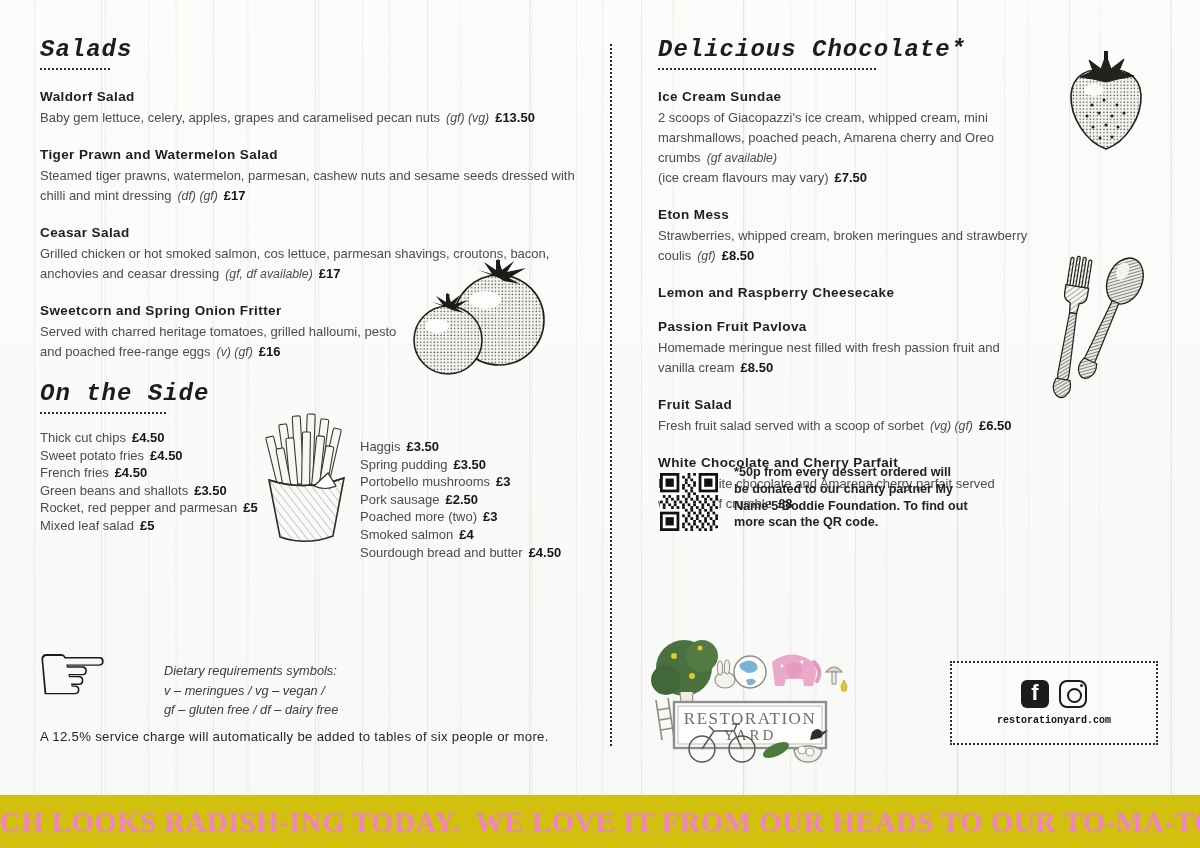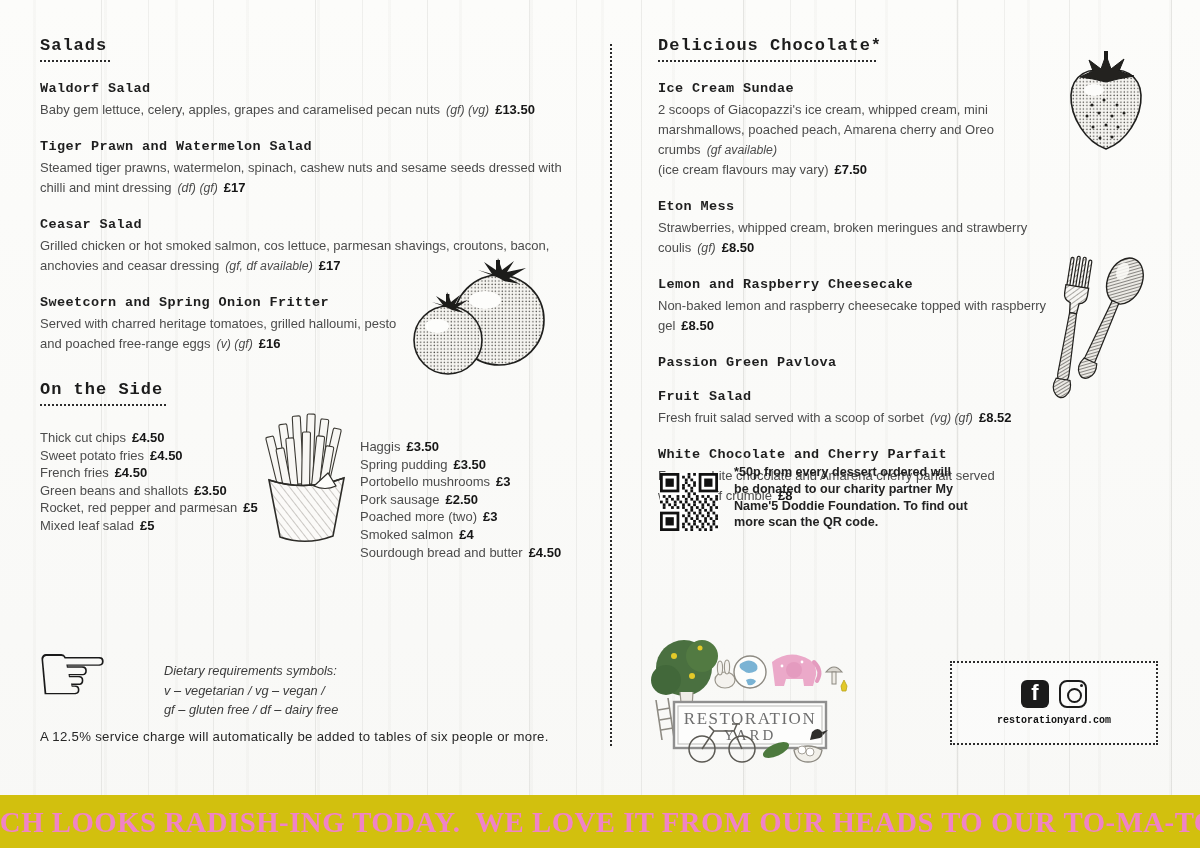--- a/index.html
+++ b/index.html
@@ -4,24 +4,24 @@
 <style>
   html,body{margin:0;padding:0;}
   body{width:1200px;height:848px;overflow:hidden;font-family:"Liberation Sans",sans-serif;}
   .page{position:relative;width:1200px;height:848px;
     background:
       repeating-linear-gradient(90deg, transparent 0 101px, rgba(70,70,62,.10) 101px 102px, transparent 102px 148px, rgba(70,70,62,.07) 148px 149px, transparent 149px 213px, rgba(70,70,62,.09) 213px 214px),
       repeating-linear-gradient(90deg, transparent 0 33px, rgba(120,118,105,.04) 33px 36px, transparent 36px 71px),
       linear-gradient(180deg,#fcfcfa,#f8f8f6);
   }
   h2.sec-title{margin:0;font-family:"Liberation Mono","DejaVu Sans Mono",monospace;font-weight:bold;
-    font-size:17px;letter-spacing:1px;color:#1c1c1c;}
+    font-size:24px;letter-spacing:1px;color:#1c1c1c;font-style:italic;}
   .rule{height:0;border-bottom:2.6px dotted #2c2c2c;margin-top:5px;}
   .item{margin-top:19px;}
-  .item h3{margin:16px 0 4px 0;font-family:Liberation Mono, monospace;font-weight:bold;
+  .item h3{margin:16px 0 4px 0;font-family:Liberation Sans, sans-serif;font-weight:bold;
     font-size:13.5px;letter-spacing:.4px;color:#1e1e1e;}
   .desc{margin:0;font-size:13px;line-height:20px;color:#4c4c4c;}
   .tags{font-style:italic;color:#4c4c4c;margin-left:6px;font-size:12.3px;}
   .price{font-weight:bold;color:#161616;margin-left:6px;font-size:13px;}
   .abs{position:absolute;}
   #salads{left:40px;top:36px;width:545px;}
   #side-header{left:40px;top:380px;}
   #desserts{left:658px;top:36px;width:424px;}
   ul.side-list{list-style:none;margin:0;padding:0;}
   ul.side-list li{font-size:13px;line-height:17.6px;color:#4c4c4c;}
@@ -77,21 +77,21 @@
   <section id="salads" class="abs">
     <h2 class="sec-title">Salads</h2>
     <div class="rule w-salads"></div>
 
     <div class="item">
       <h3>Waldorf Salad</h3>
       <p class="desc"><span>Baby gem lettuce, celery, apples, grapes and caramelised pecan nuts</span><i class="tags">(gf) (vg)</i><b class="price">£13.50</b></p>
     </div>
     <div class="item">
       <h3>Tiger Prawn and Watermelon Salad</h3>
-      <p class="desc"><span>Steamed tiger prawns, watermelon, spinach, cashew nuts and sesame seeds dressed with chilli and mint dressing</span><i class="tags">(df) (gf)</i><b class="price">£17</b></p>
+      <p class="desc"><span>Steamed tiger prawns, watermelon, parmesan, cashew nuts and sesame seeds dressed with chilli and mint dressing</span><i class="tags">(df) (gf)</i><b class="price">£17</b></p>
     </div>
     <div class="item">
       <h3>Ceasar Salad</h3>
       <p class="desc"><span>Grilled chicken or hot smoked salmon, cos lettuce, parmesan shavings, croutons, bacon, anchovies and ceasar dressing</span><i class="tags">(gf, df available)</i><b class="price">£17</b></p>
     </div>
     <div class="item" style="width:380px;">
       <h3>Sweetcorn and Spring Onion Fritter</h3>
       <p class="desc"><span>Served with charred heritage tomatoes, grilled halloumi, pesto and poached free-range eggs</span><i class="tags">(v) (gf)</i><b class="price">£16</b></p>
     </div>
   </section>
@@ -161,28 +161,28 @@
     <div class="item" style="width:400px;">
       <h3>Ice Cream Sundae</h3>
       <p class="desc"><span>2 scoops of Giacopazzi's ice cream, whipped cream, mini marshmallows, poached peach, Amarena cherry and Oreo crumbs</span><i class="tags">(gf available)</i><br><span>(ice cream flavours may vary)</span><b class="price">£7.50</b></p>
     </div>
     <div class="item">
       <h3>Eton Mess</h3>
       <p class="desc"><span>Strawberries, whipped cream, broken meringues and strawberry coulis</span><i class="tags">(gf)</i><b class="price">£8.50</b></p>
     </div>
     <div class="item">
       <h3>Lemon and Raspberry Cheesecake</h3>
-      <p class="desc"><span>Non-baked lemon and raspberry cheesecake topped with raspberry gel</span><b class="price">£8.50</b></p>
     </div>
     <div class="item" style="width:370px;">
-      <h3>Passion Green Pavlova</h3>
+      <h3>Passion Fruit Pavlova</h3>
+      <p class="desc"><span>Homemade meringue nest filled with fresh passion fruit and vanilla cream</span><b class="price">£8.50</b></p>
     </div>
     <div class="item">
       <h3>Fruit Salad</h3>
-      <p class="desc"><span>Fresh fruit salad served with a scoop of sorbet</span><i class="tags">(vg) (gf)</i><b class="price">£8.52</b></p>
+      <p class="desc"><span>Fresh fruit salad served with a scoop of sorbet</span><i class="tags">(vg) (gf)</i><b class="price">£6.50</b></p>
     </div>
     <div class="item" style="width:360px;">
       <h3>White Chocolate and Cherry Parfait</h3>
       <p class="desc"><span>Frozen white chocolate and Amarena cherry parfait served with biscoff crumble</span><b class="price">£8</b></p>
     </div>
   </section>
 
   <svg class="art" style="left:1062px;top:50px" width="88" height="104" viewBox="0 0 88 104">
     <path d="M44,24 C60,14 78,26 79,45 C80,67 64,92 44,99 C24,92 8,67 9,45 C10,26 28,14 44,24 Z" fill="url(#stip)" stroke="#1f1f1d" stroke-width="1.6"></path>
     <ellipse cx="32" cy="40" rx="10" ry="6" fill="#fcfcfa"></ellipse>
@@ -343,21 +343,21 @@
         <rect x="20" y="16" width="1" height="1" fill="#111"></rect>
         <rect x="20" y="19" width="1" height="1" fill="#111"></rect>
       </svg>
     <div class="note">*50p from every dessert ordered will be donated to our charity partner My Name'5 Doddie Foundation. To find out more scan the QR code.</div>
   </div>
 
   <div id="hand" class="abs">☞</div>
 
   <div id="dietary" class="abs">
     <div>Dietary requirements symbols:</div>
-    <div>v – vegetarian / vg – vegan /</div>
+    <div>v – meringues / vg – vegan /</div>
     <div>gf – gluten free / df – dairy free</div>
   </div>
 
   <div id="service" class="abs">A 12.5% service charge will automatically be added to tables of six people or more.</div>
 
   <svg class="art" style="left:646px;top:628px" width="208" height="140" viewBox="0 0 208 140">
     <g>
       <circle cx="38" cy="40" r="28" fill="#4a7040"></circle>
       <circle cx="20" cy="52" r="15" fill="#42683a"></circle>
       <circle cx="56" cy="28" r="16" fill="#527a42"></circle>

